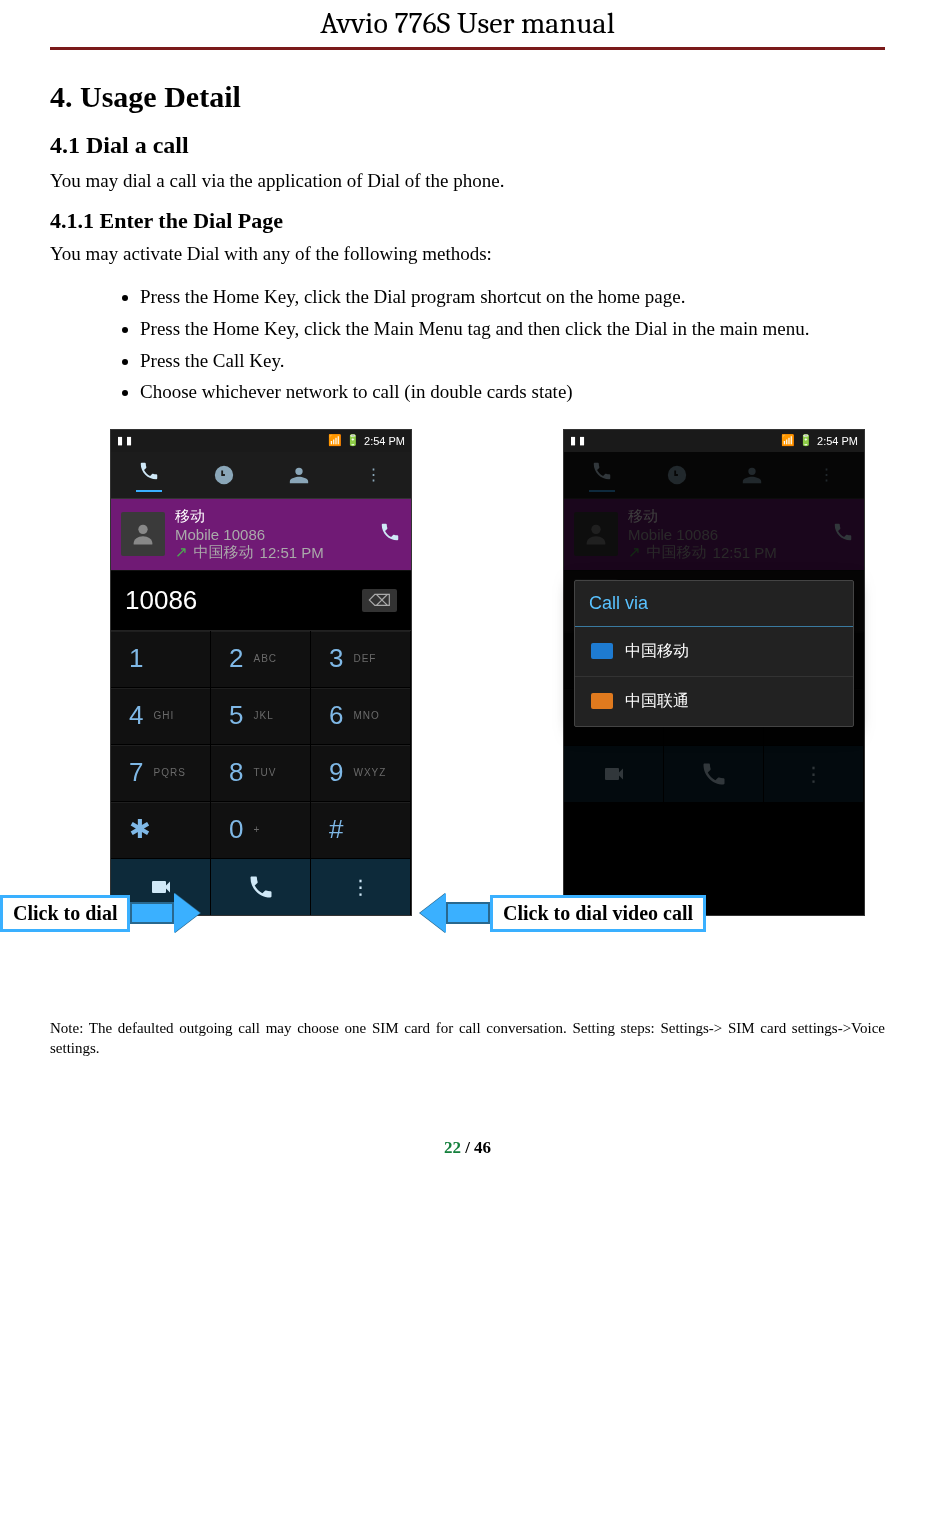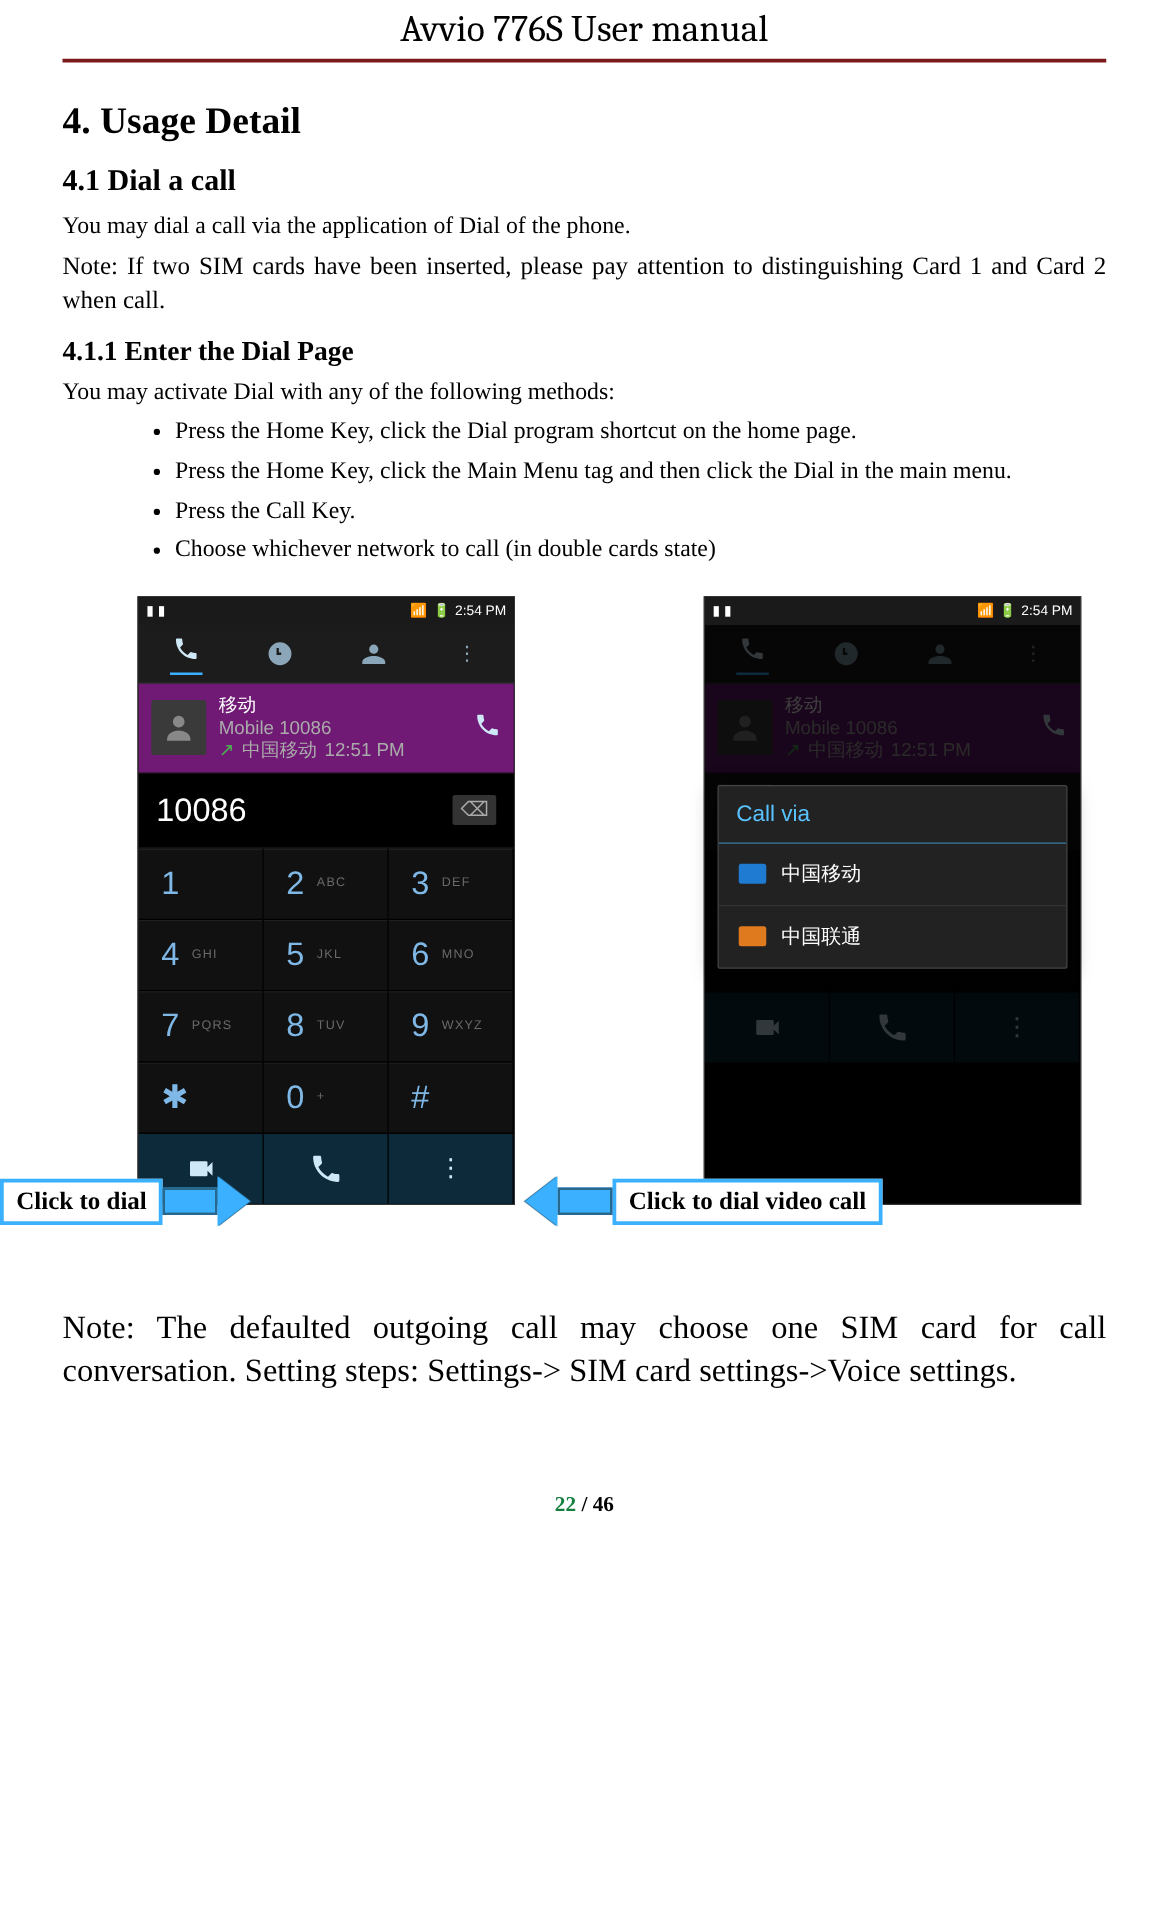--- a/index.html
+++ b/index.html
@@ -51,21 +51,21 @@
   p.body-small {
     font-size: 19px;
     margin: 6px 0;
     line-height: 1.3;
   }
   .indent {
     margin-left: 40px;
   }
   ul.bullets {
     list-style: disc;
-    margin: 6px 0 6px 60px;
+    margin: 18px 0 6px 60px;
     padding: 0;
   }
   ul.bullets li {
     font-size: 19px;
     margin: 6px 0 6px 30px;
     line-height: 1.35;
   }
   .screens-row {
     display: flex;
     justify-content: space-between;
@@ -247,22 +247,22 @@
     border-bottom:20px solid transparent;
     border-right:26px solid #3ab0ff;
     filter:drop-shadow(-1px 0 0 #29688e);
   }
   .arrow-right { display:flex; align-items:center; }
   .arrow-right .shaft { width:40px; }
   .arrow-left { display:flex; align-items:center; }
   .arrow-left .shaft { width:40px; }
 
   .note-paragraph {
-    margin-top: 80px;
-    font-size:26px;
+    margin-top: 102px;
+    font-size:15px;
     text-align:justify;
     line-height:1.35;
   }
   .page-number {
     text-align:center;
     font-size:17px;
     margin-top:80px;
     font-weight:bold;
   }
   .page-number .cur { color:#15803d; }
@@ -272,21 +272,20 @@
 
 <div class="page">
 
   <div class="header-title">Avvio 776S    User manual</div>
   <div class="header-rule"></div>
 
   <h1 class="sec">4. Usage Detail</h1>
   <h2 class="sub">4.1 Dial a call</h2>
 
   <p class="body-small">You may dial a call via the application of Dial of the phone.</p>
-  <p class="body">Note: If two SIM cards have been inserted, please pay attention to distinguishing Card 1 and Card 2 when call.</p>
 
   <h3 class="subsub">4.1.1 Enter the Dial Page</h3>
 
   <p class="body-small indent">You may activate Dial with any of the following methods:</p>
 
   <ul class="bullets">
     <li>Press the Home Key, click the Dial program shortcut on the home page.</li>
     <li>Press the Home Key, click the Main Menu tag and then click the Dial in the main menu.</li>
     <li>Press the Call Key.</li>
     <li>Choose whichever network to call (in double cards state)</li>

